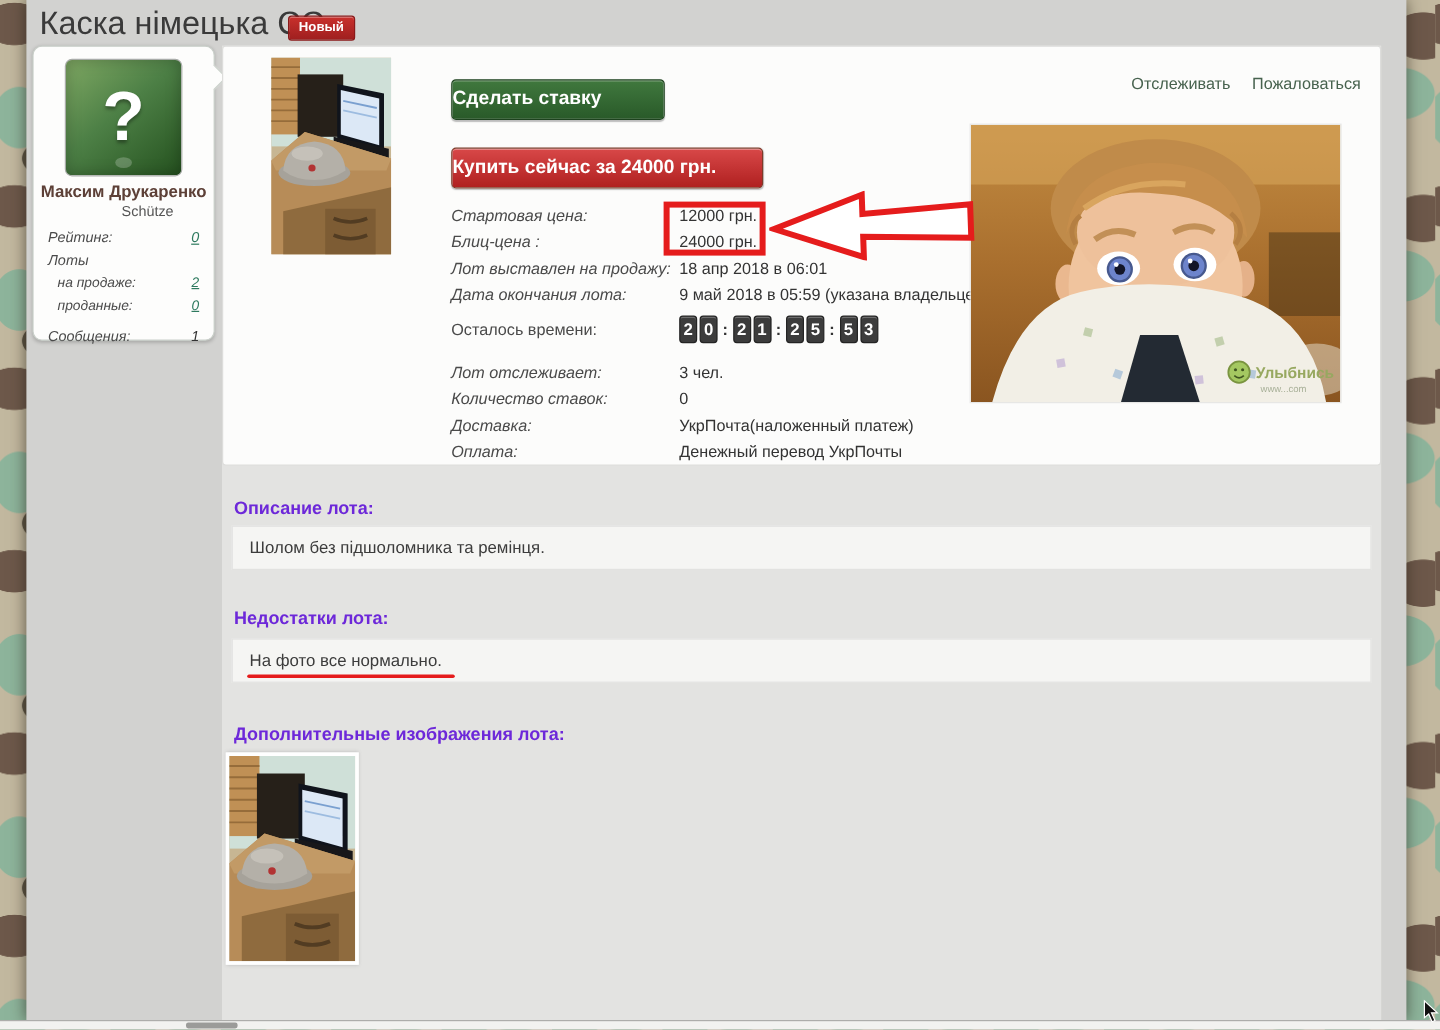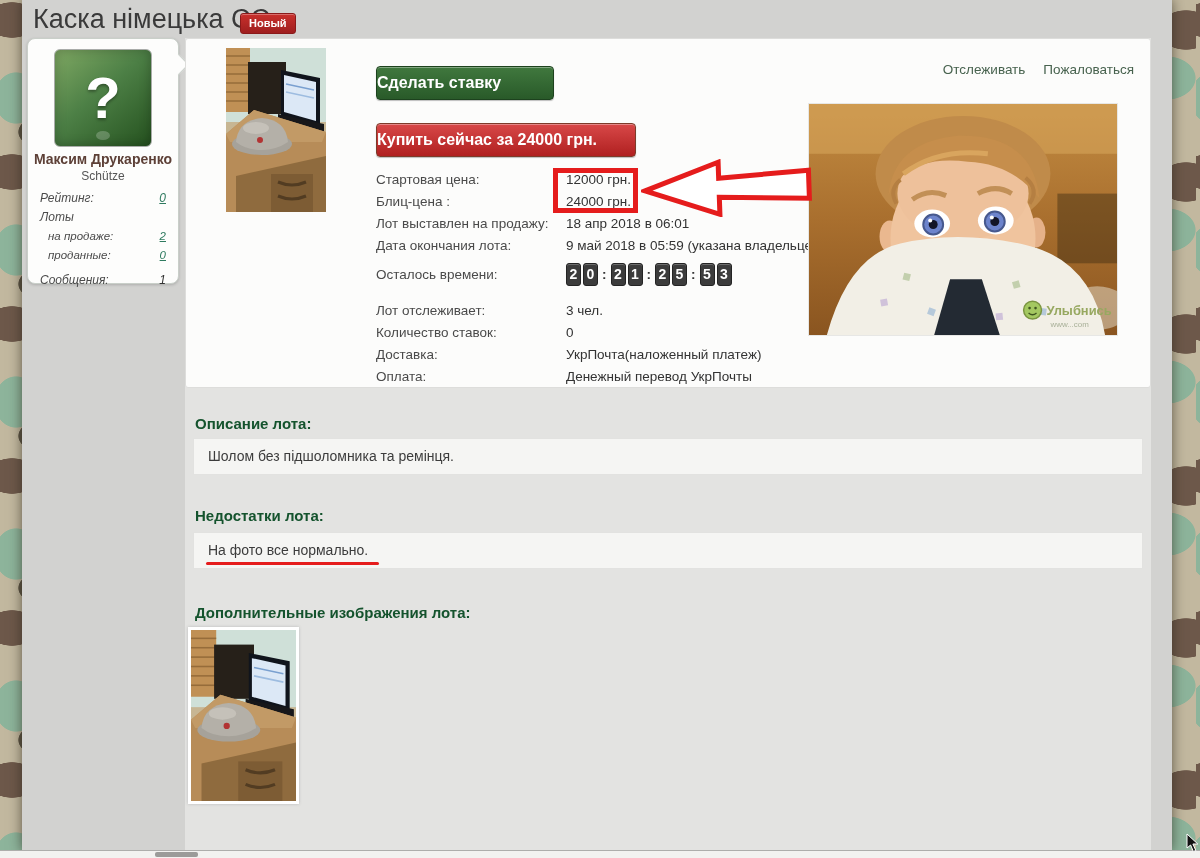--- a/index.html
+++ b/index.html
@@ -38,21 +38,21 @@
   }
   .avatar{
     position:absolute;left:26px;top:10px;width:96px;height:96px;border-radius:6px;
     background:linear-gradient(140deg,#7fa863 0%,#4d8046 45%,#25521f 100%);
     border:1px solid #a9aca9;display:flex;align-items:center;justify-content:center;
     box-shadow:inset 0 0 12px rgba(0,0,0,.25);
   }
   .avatar .q{color:#fff;font-size:58px;font-weight:bold;line-height:1;text-shadow:0 2px 3px rgba(0,0,0,.35);}
   .avatar .reflect{position:absolute;left:41px;bottom:6px;width:14px;height:9px;border-radius:50%;background:rgba(255,255,255,.22);}
   .seller-name{position:absolute;left:0;top:112px;width:100%;text-align:center;font-weight:bold;font-size:14px;color:var(--name-brown,#5d4037);}
-  .seller-rank{position:absolute;left:0;top:130px;width:100%;text-align:center;font-size:12px;color:#555;}
+  .seller-rank{position:absolute;left:0;top:130px;width:100%;text-align:center;font-size:12px;color:#555;padding-left:20px;}
   .stats{position:absolute;left:12px;top:150px;width:126px;font-size:12px;color:#4a4a4a;font-style:italic;}
   .stat-row{display:flex;justify-content:space-between;height:19px;line-height:19px;}
   .stat-row.indent{padding-left:8px;font-size:11.5px;text-align:center;}
   .stat-row.gap{margin-top:6px;}
   .stat-link{color:var(--sidebar-link,#2e7a5f);text-decoration:underline;cursor:pointer;}
   .stat-plain{color:#333;}
   
   .content{position:absolute;left:163px;top:38px;width:966px;height:813px;background:#e3e3e1;}
   .lot-panel{position:absolute;left:0;top:0;width:966px;height:350px;background:#fcfcfb;border:1px solid #dddddb;border-radius:3px;box-sizing:border-box;}
   .scene{position:absolute;display:block;}
@@ -62,40 +62,40 @@
     position:absolute;left:190px;height:34px;border-radius:4px;color:#fff;font-weight:bold;
     font-size:16px;text-align:left;line-height:32px;cursor:pointer;box-sizing:border-box;
     box-shadow:inset 0 1px 0 rgba(255,255,255,.35), 0 1px 1px rgba(0,0,0,.25);
   }
   .bid-btn{top:27px;width:178px;background:linear-gradient(var(--bid-green-top,#40783e),var(--bid-green-bottom,#295a29));border:1px solid #1d421e;}
   .buy-btn{top:84px;width:260px;background:linear-gradient(var(--buy-red-top,#d84848),var(--buy-red-bottom,#b02020));border:1px solid #7d3b2a;}
   .top-links{position:absolute;top:23px;right:16px;display:flex;gap:18px;font-size:13.5px;}
   .top-links span{color:var(--link-green,#47624e);cursor:pointer;}
   .info-rows{position:absolute;left:190px;top:130px;width:600px;font-size:13.5px;color:#4a4a4a;}
   .info-row{display:flex;height:22px;line-height:22px;white-space:nowrap;}
-  .info-row .lbl{width:190px;flex:0 0 190px;}
+  .info-row .lbl{width:190px;flex:0 0 190px;font-style:italic;}
   .info-row .val{color:#333;}
   .timer-row{display:flex;height:34px;align-items:center;white-space:nowrap;}
   .timer-row .lbl{width:190px;flex:0 0 190px;}
   .tdigit{
     display:inline-block;width:13px;height:21px;line-height:21px;margin-right:2px;
     background:var(--timer-bg,#3c3c3c);color:#fff;font-weight:bold;font-size:14px;text-align:center;
     border-radius:3px;border:1px solid #242424;box-shadow:inset 0 1px 0 rgba(255,255,255,.25);
   }
   .tcolon{display:inline-block;margin:0 4px 0 2px;font-weight:bold;color:#333;}
   .gap-top{margin-top:9px;}
   
   .baby-photo{position:absolute;left:622px;top:64px;width:310px;height:233px;z-index:4;border:1px solid #e7e7e5;box-sizing:border-box;overflow:hidden;}
   .baby-photo svg{display:block;width:100%;height:100%;}
   
   .anno-rect{position:absolute;left:367px;top:129px;width:85px;height:45px;border:5px solid var(--annotation-red,#e51c1c);box-sizing:border-box;z-index:6;}
   .anno-arrow{position:absolute;left:455px;top:120px;width:172px;height:58px;z-index:6;}
   .anno-underline{position:absolute;left:12px;bottom:3px;width:173px;height:3px;background:var(--annotation-red,#e51c1c);border-radius:2px;z-index:6;}
   
-  .sec-h{position:absolute;left:10px;font-weight:bold;font-size:15px;color:#14532d;}
+  .sec-h{position:absolute;left:10px;font-weight:bold;font-size:15px;color:#6d28d9;}
   .sec-box{
     position:absolute;left:8px;width:950px;height:37px;background:#f5f5f3;
     border:1px solid #e2e2e0;box-sizing:border-box;line-height:35px;padding-left:14px;
     font-size:14px;color:#3c3c3c;
   }
   .desc-h{top:377px;} .desc-box{top:400px;}
   .def-h{top:469px;}  .def-box{top:494px;}
   .extra-h{top:566px;} .other-h{top:793px;font-size:16px;margin-top:28px;}
   
   .hscrollbar{position:absolute;left:0;bottom:0;width:1200px;height:7px;background:#f2f2f0;border-top:1px solid #adadab;z-index:50;}

